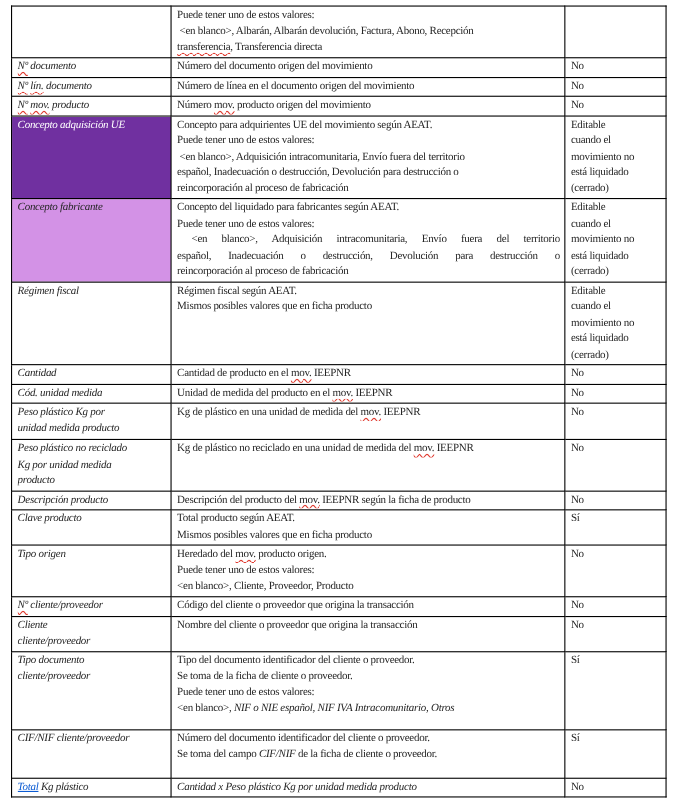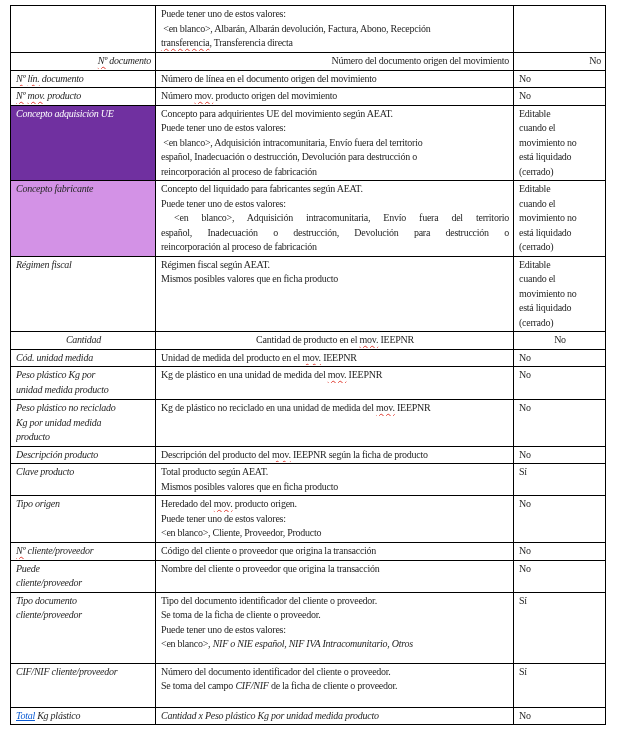--- a/index.html
+++ b/index.html
@@ -54,21 +54,21 @@
     <tbody id="tbody">
         <tr style="height: 47px;">
           <td class="c-f"></td>
           <td class="c-d">
             <div class="ln"><span>Puede tener uno de estos valores:</span></div>
             <div class="ln"><span>&nbsp;&lt;en blanco&gt;, Albarán, Albarán devolución, Factura, Abono, Recepción</span></div>
             <div class="ln"><span class="sq">transferencia</span><span>, Transferencia directa</span></div>
           </td>
           <td class="c-e"></td>
         </tr>
-        <tr style="height: 17px; text-align: right;">
+        <tr style="height: 17px;">
           <td class="c-f">
             <div class="ln"><span class="sq">Nº</span><span> documento</span></div>
           </td>
           <td class="c-d">
             <div class="ln"><span>Número del documento origen del movimiento</span></div>
           </td>
           <td class="c-e">
             <div class="ln"><span>No</span></div>
           </td>
         </tr>
@@ -141,21 +141,21 @@
             <div class="ln"><span>Mismos posibles valores que en ficha producto</span></div>
           </td>
           <td class="c-e">
             <div class="ln"><span>Editable</span></div>
             <div class="ln"><span>cuando el</span></div>
             <div class="ln"><span>movimiento no</span></div>
             <div class="ln"><span>está liquidado</span></div>
             <div class="ln"><span>(cerrado)</span></div>
           </td>
         </tr>
-        <tr style="height: 17px; text-align: center;">
+        <tr style="height: 17px;">
           <td class="c-f">
             <div class="ln"><span>Cantidad</span></div>
           </td>
           <td class="c-d">
             <div class="ln"><span>Cantidad de producto en el </span><span class="sq">mov.</span><span> IEEPNR</span></div>
           </td>
           <td class="c-e">
             <div class="ln"><span>No</span></div>
           </td>
         </tr>
@@ -237,21 +237,21 @@
           </td>
           <td class="c-d">
             <div class="ln"><span>Código del cliente o proveedor que origina la transacción</span></div>
           </td>
           <td class="c-e">
             <div class="ln"><span>No</span></div>
           </td>
         </tr>
         <tr style="height: 31px;">
           <td class="c-f">
-            <div class="ln"><span>Puede</span></div>
+            <div class="ln"><span>Cliente</span></div>
             <div class="ln"><span>cliente/proveedor</span></div>
           </td>
           <td class="c-d">
             <div class="ln"><span>Nombre del cliente o proveedor que origina la transacción</span></div>
           </td>
           <td class="c-e">
             <div class="ln"><span>No</span></div>
           </td>
         </tr>
         <tr style="height: 71px;">

